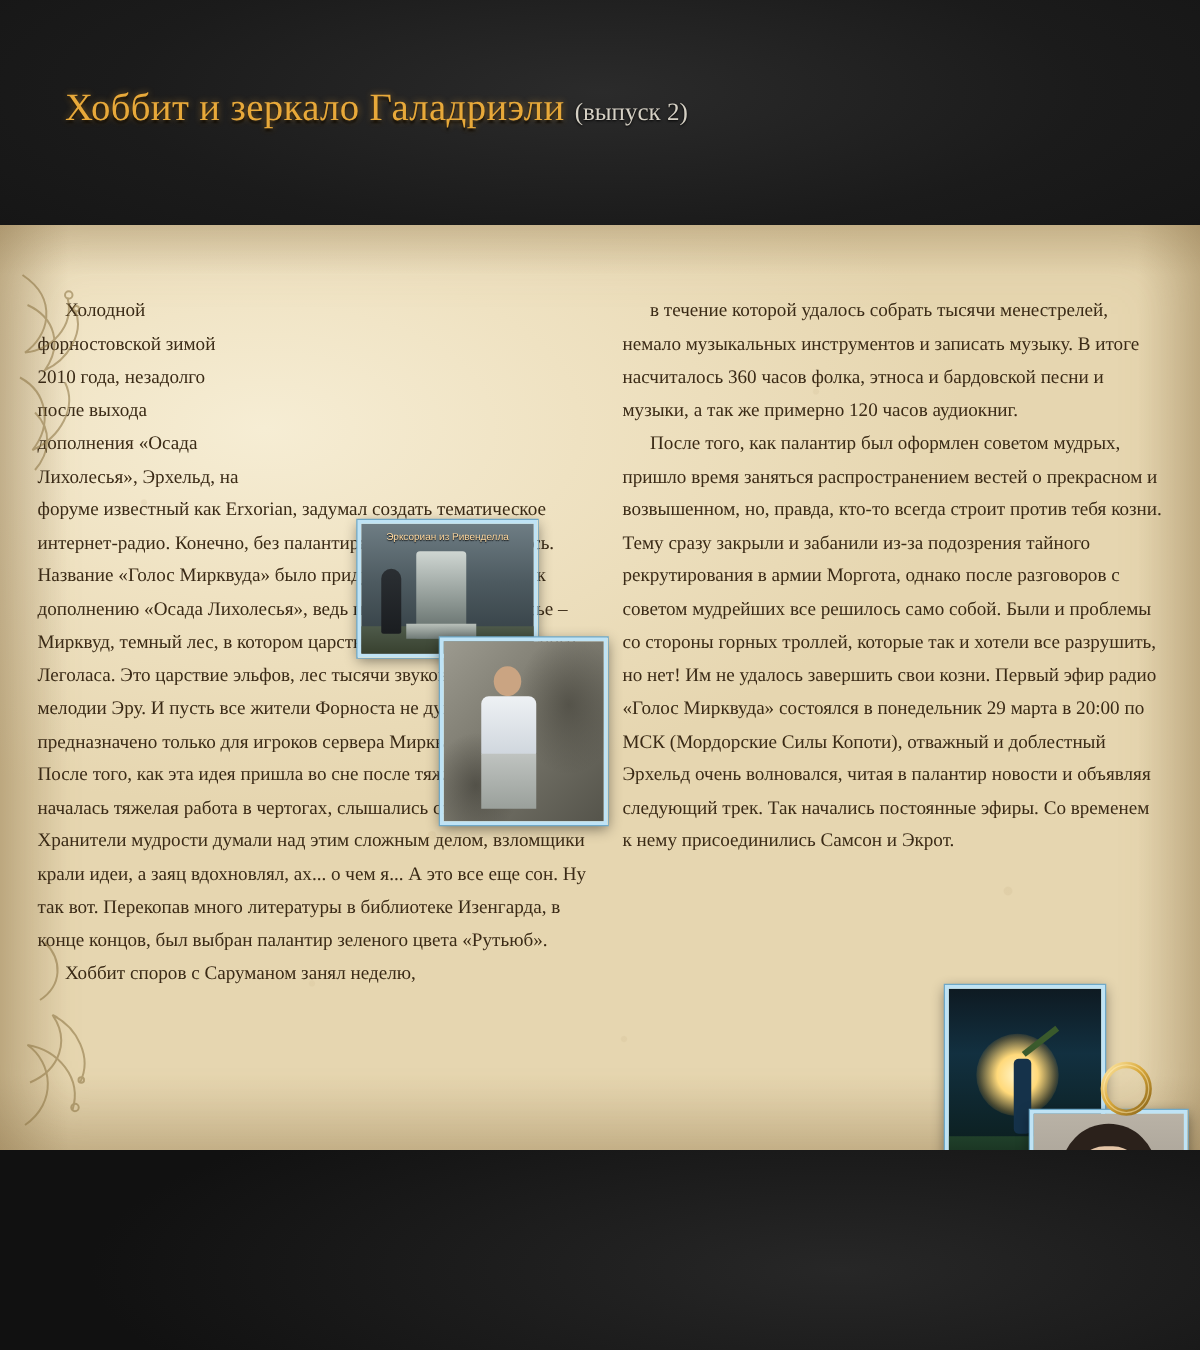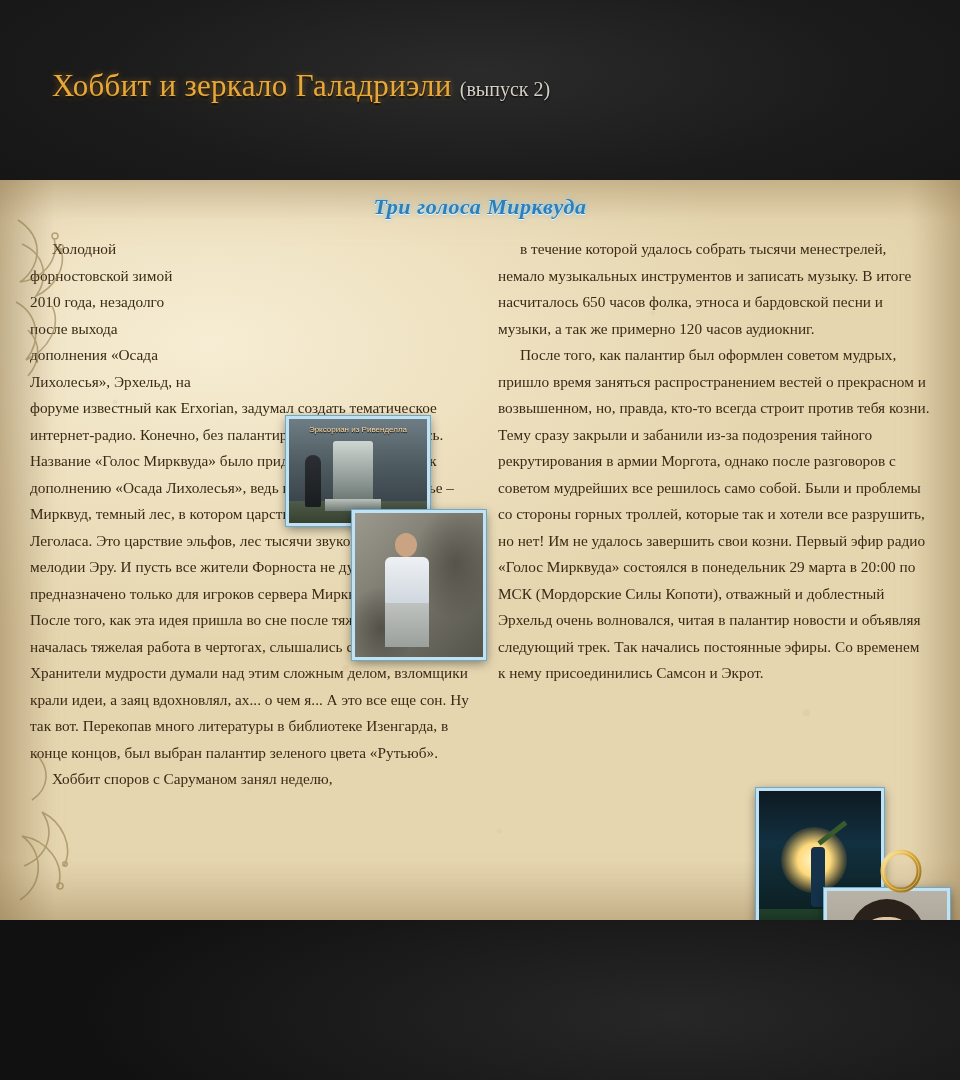--- a/index.html
+++ b/index.html
@@ -232,31 +232,30 @@
   <svg class="flourish bl" width="120" height="170" viewBox="0 0 120 170">
     <g fill="none" stroke="#8a7240" stroke-width="1.6">
       <path d="M12,160 C38,142 34,110 14,96 C38,100 58,122 50,148"></path>
       <path d="M16,126 C40,116 48,92 34,72 C54,82 66,106 56,126"></path>
       <path d="M24,60 C42,48 42,28 28,14"></path>
       <circle cx="52" cy="146" r="3"></circle>
       <circle cx="57" cy="124" r="2.2"></circle>
     </g>
   </svg>
 
-  <div class="page-heading">Три голоса Мирквуда</div>
 
   <div class="col left">
     <div class="float-a"></div>
     <div class="float-b"></div>
     <p>    Холодной форностовской зимой 2010 года, незадолго после выхода дополнения «Осада Лихолесья», Эрхельд, на форуме известный как Erxorian, задумал создать тематическое интернет-радио. Конечно, без палантира тут дело не обошлось. Название «Голос Мирквуда» было придумано с ассоциацией к дополнению «Осада Лихолесья», ведь по-английски Лихолесье – Мирквуд, темный лес, в котором царствует отец всеми известного Леголаса. Это царствие эльфов, лес тысячи звуков, подобных мелодии Эру. И пусть все жители Форноста не думают, что радио предназначено только для игроков сервера Мирквуд – оно для всех. После того, как эта идея пришла во сне после тяжелого похода, началась тяжелая работа в чертогах, слышались стуки молотов. Хранители мудрости думали над этим сложным делом, взломщики крали идеи, а заяц вдохновлял, ах... о чем я... А это все еще сон. Ну так вот. Перекопав много литературы в библиотеке Изенгарда, в конце концов, был выбран палантир зеленого цвета «Рутьюб».</p>
     <p>    Хоббит споров с  Саруманом занял неделю,</p>
   </div>
 
   <div class="col right">
-    <p>в течение которой удалось собрать тысячи менестрелей, немало музыкальных инструментов и записать музыку. В итоге насчиталось 650 часов фолка, этноса и бардовской песни и музыки, а так же примерно 120 часов аудиокниг.</p>
+    <p>в течение которой удалось собрать тысячи менестрелей, немало музыкальных инструментов и записать музыку. В итоге насчиталось 360 часов фолка, этноса и бардовской песни и музыки, а так же примерно 120 часов аудиокниг.</p>
     <p>    После того, как палантир был оформлен советом мудрых, пришло время заняться распространением вестей о прекрасном и возвышенном, но, правда, кто-то всегда строит против тебя козни. Тему сразу закрыли и забанили из-за подозрения тайного рекрутирования в армии Моргота, однако после разговоров с советом мудрейших все решилось само собой. Были и проблемы со стороны горных троллей, которые так и хотели все разрушить, но нет! Им не удалось завершить свои козни. Первый эфир радио «Голос Мирквуда» состоялся в понедельник 29 марта в 20:00 по МСК (Мордорские Силы Копоти), отважный и доблестный Эрхельд очень волновался, читая в палантир новости и объявляя следующий трек. Так начались постоянные эфиры. Со временем к нему присоединились Самсон и Экрот.</p>
   </div>
 
   <div class="imgbox img-statue">
     <div class="ground"></div>
     <div class="stone"></div>
     <div class="figure"></div>
     <div class="cap">Эрксориан из Ривенделла</div>
   </div>
 

